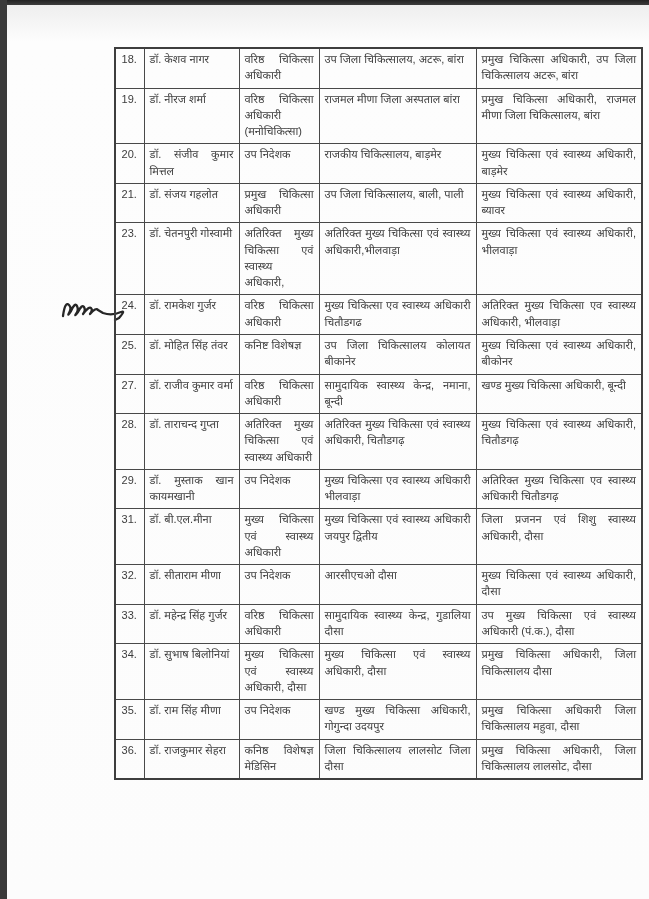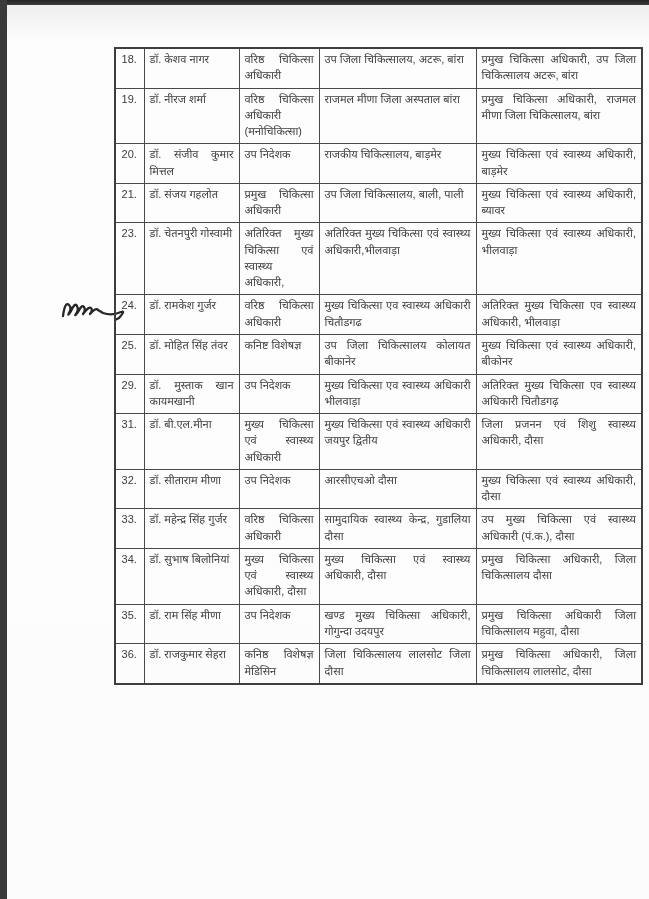--- a/index.html
+++ b/index.html
@@ -112,20 +112,34 @@
     <td>अतिरिक्त मुख्य चिकित्सा एव स्वास्थ्य अधिकारी, भीलवाड़ा</td>
   </tr>
       <tr>
     <td class="sno">25.</td>
     <td>डॉ. मोहित सिंह तंवर</td>
     <td>कनिष्ट विशेषज्ञ</td>
     <td>उप जिला चिकित्सालय कोलायत बीकानेर</td>
     <td>मुख्य चिकित्सा एवं स्वास्थ्य अधिकारी, बीकोनर</td>
   </tr>
       <tr>
+    <td class="sno">27.</td>
+    <td>डॉ. राजीव कुमार वर्मा</td>
+    <td>वरिष्ठ चिकित्सा अधिकारी</td>
+    <td>सामुदायिक स्वास्थ्य केन्द्र, नमाना, बून्दी</td>
+    <td>खण्ड मुख्य चिकित्सा अधिकारी, बून्दी</td>
+  </tr>
+      <tr>
+    <td class="sno">28.</td>
+    <td>डॉ. ताराचन्द गुप्ता</td>
+    <td>अतिरिक्त मुख्य चिकित्सा एवं स्वास्थ्य अधिकारी</td>
+    <td>अतिरिक्त मुख्य चिकित्सा एवं स्वास्थ्य अधिकारी, चितौडगढ़</td>
+    <td>मुख्य चिकित्सा एवं स्वास्थ्य अधिकारी, चितौडगढ़</td>
+  </tr>
+      <tr>
     <td class="sno">29.</td>
     <td>डॉ. मुस्ताक खान कायमखानी</td>
     <td>उप निदेशक</td>
     <td>मुख्य चिकित्सा एव स्वास्थ्य अधिकारी भीलवाड़ा</td>
     <td>अतिरिक्त मुख्य चिकित्सा एव स्वास्थ्य अधिकारी चितौडगढ़</td>
   </tr>
       <tr>
     <td class="sno">31.</td>
     <td>डॉ. बी.एल.मीना</td>
     <td>मुख्य चिकित्सा एवं स्वास्थ्य अधिकारी</td>

